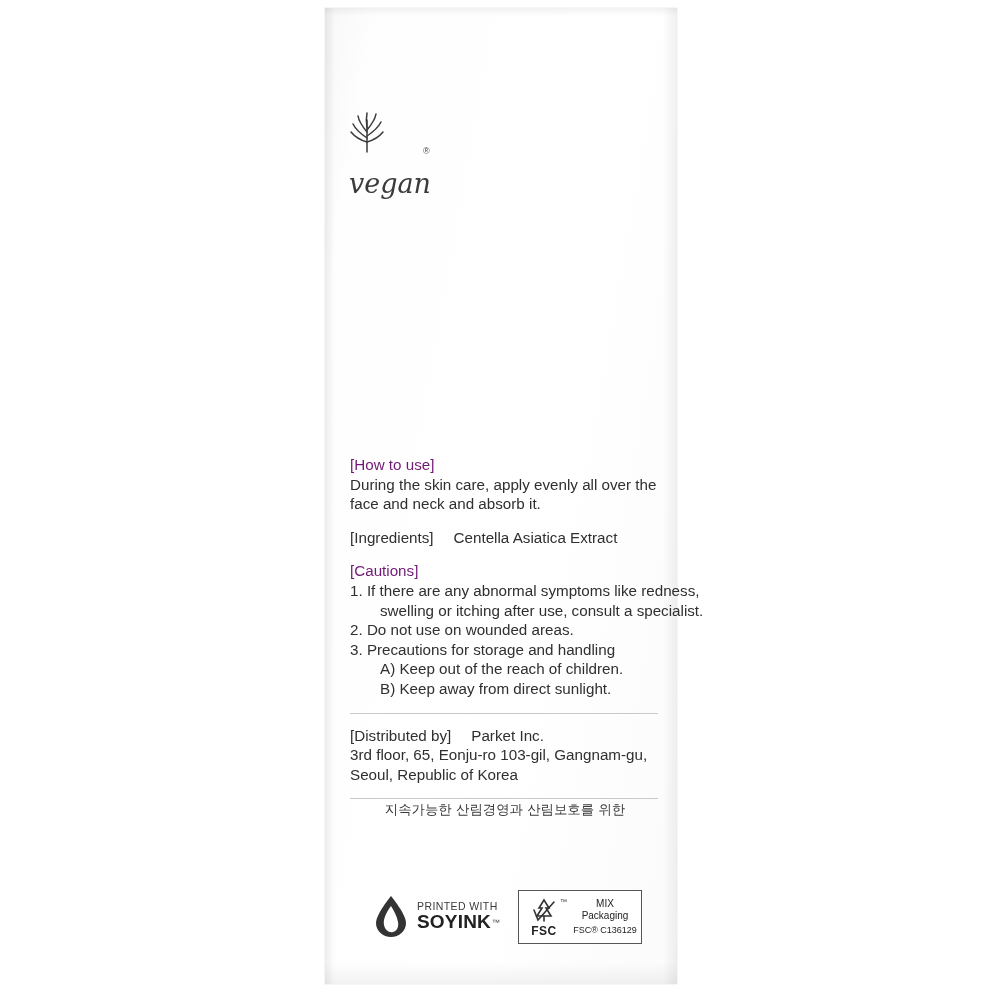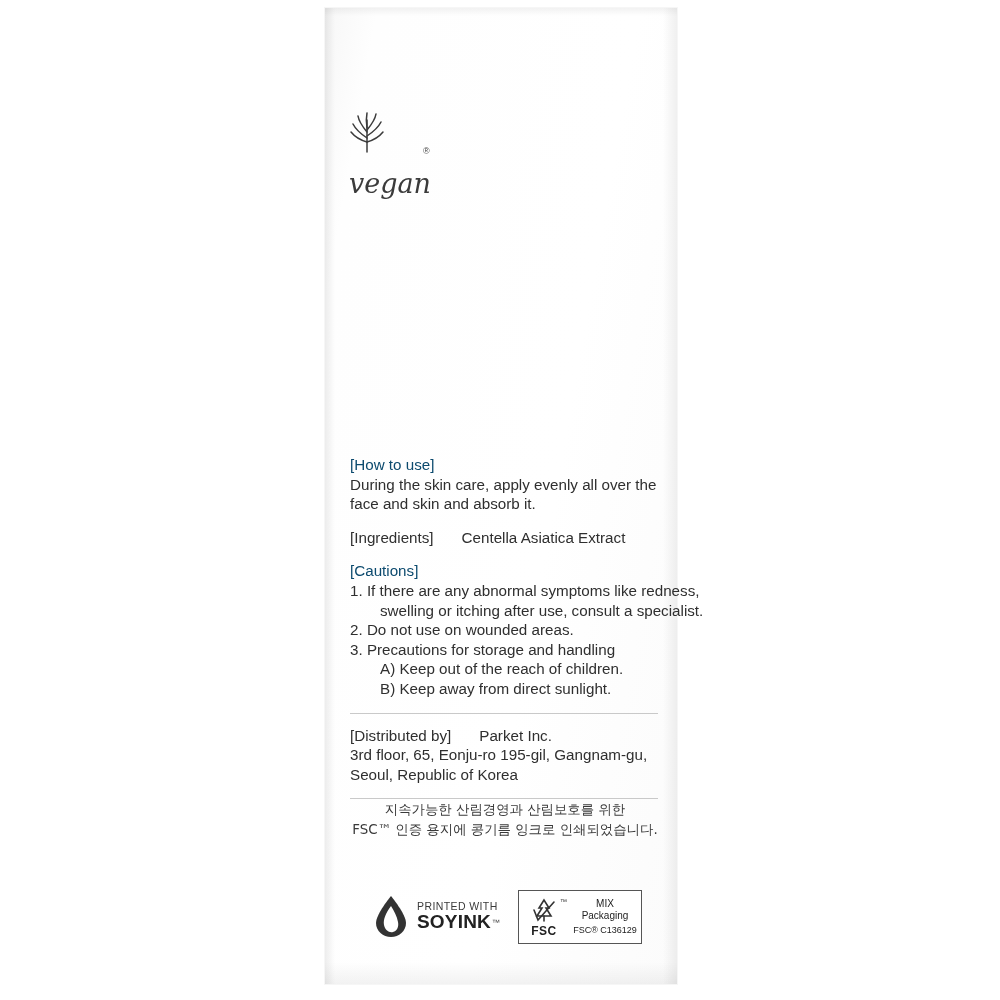--- a/index.html
+++ b/index.html
@@ -101,26 +101,26 @@
   }
   .line {
     font-size: 15.2px;
     line-height: 19.6px;
     color: #2f2f2f;
     white-space: nowrap;
   }
   .sec-head {
     font-size: 15.2px;
     line-height: 19.6px;
-    color: #0c4a6e;
+    color: #701a75;
   }
   .gap-md { height: 14px; }
   .indent2 { padding-left: 30px; }
   .inline-ing { display: inline; }
-  .ing-value { margin-left: 28px; }
+  .ing-value { margin-left: 20px; }
 
   hr.rule {
     border: 0;
     border-top: 1px solid #c9c9c9;
     margin: 14px 0 12px 0;
     width: 308px;
   }
 
   
   .kor {
@@ -233,21 +233,21 @@
       </g>
     </svg>
     <div class="vegan-word">vegan</div>
     <div class="vegan-reg">®</div>
   </div>
 
   <div class="textblock">
 
     <div class="sec-head">[How to use]</div>
     <div class="line">During the skin care, apply evenly all over the</div>
-    <div class="line">face and skin and absorb it.</div>
+    <div class="line">face and neck and absorb it.</div>
 
     <div class="gap-md"></div>
 
     <div class="line">
       <span class="inline-ing">[Ingredients]</span><span class="ing-value">Centella Asiatica Extract</span>
     </div>
 
     <div class="gap-md"></div>
 
     <div class="sec-head">[Cautions]</div>
@@ -256,29 +256,28 @@
     <div class="line">2. Do not use on wounded areas.</div>
     <div class="line">3. Precautions for storage and handling</div>
     <div class="line indent2">A) Keep out of the reach of children.</div>
     <div class="line indent2">B) Keep away from direct sunlight.</div>
 
     <hr class="rule">
 
     <div class="line">
       <span>[Distributed by]</span><span class="ing-value">Parket Inc.</span>
     </div>
-    <div class="line">3rd floor, 65, Eonju-ro 195-gil, Gangnam-gu,</div>
+    <div class="line">3rd floor, 65, Eonju-ro 103-gil, Gangnam-gu,</div>
     <div class="line">Seoul, Republic of Korea</div>
 
     <hr class="rule">
   </div>
 
   <div class="kor">
     <div>지속가능한 산림경영과 산림보호를 위한</div>
-    <div>FSC™ 인증 용지에 콩기름 잉크로 인쇄되었습니다.</div>
   </div>
 
   <div class="soyink">
     <svg class="soy-drop" viewBox="0 0 38 44">
       <path d="M19 2 C19 2, 4 20, 4 29 C4 37, 11 43, 19 43 C27 43, 34 37, 34 29 C34 20, 19 2, 19 2 Z" fill="#333"></path>
       <path d="M19 12 C14 19, 11 25, 12 31 C13 36, 17 39, 21 38 C25 37, 27 33, 26 28 C25 22, 22 17, 19 12 Z" fill="#ffffff"></path>
     </svg>
     <div class="soy-txt" style="position:relative;">
       <div class="soy-small">PRINTED WITH</div>
       <div class="soy-big">SOYINK</div>

